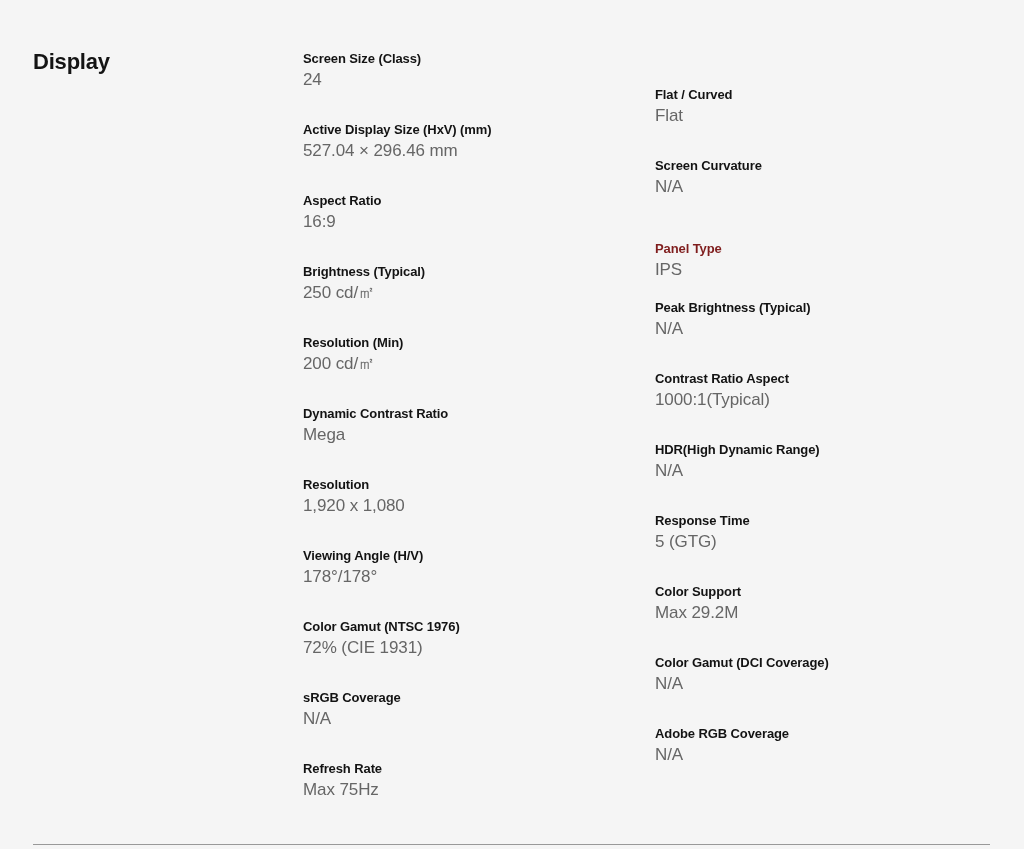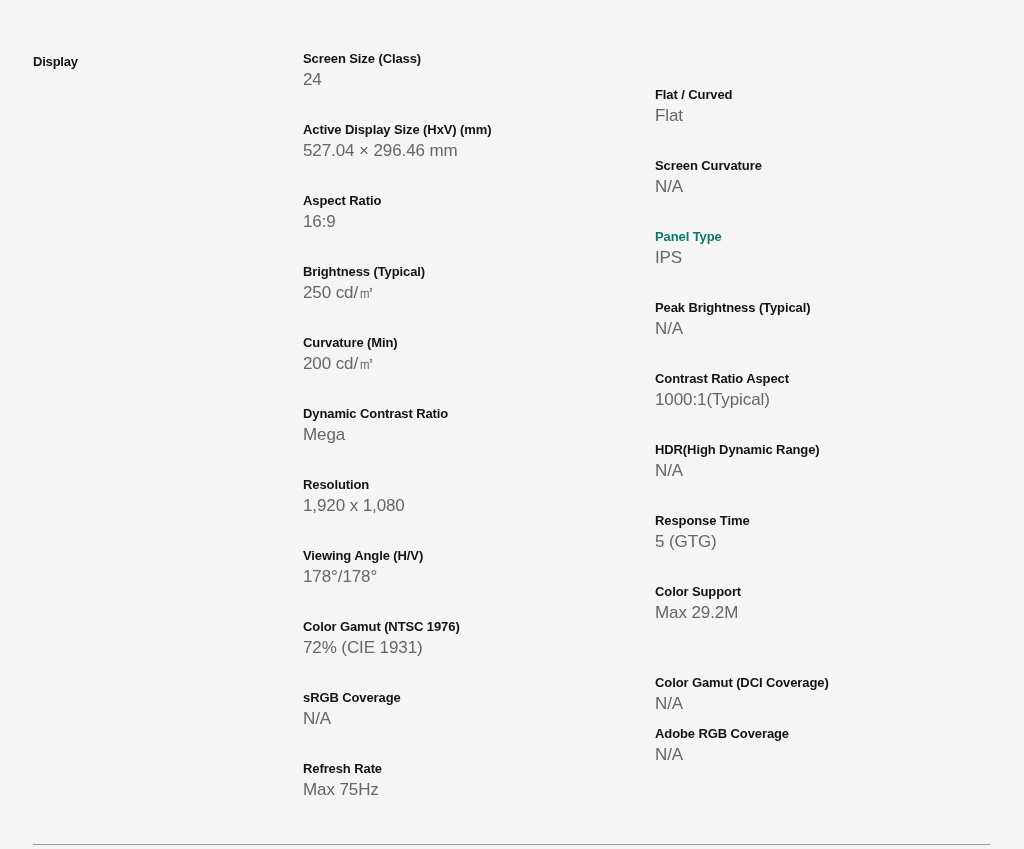--- a/index.html
+++ b/index.html
@@ -20,21 +20,21 @@
     position: relative;
     width: 1024px;
     height: 849px;
     box-sizing: border-box;
   }
 
   .section-title {
     position: absolute;
     left: 33px;
     top: 50px;
-    font-size: 13px;
+    font-size: 22px;
     font-weight: bold;
     color: #141414;
     letter-spacing: -0.2px;
     line-height: 24px;
     margin: 0;
   }
 
   .spec-columns {
     position: absolute;
     left: 303px;
@@ -108,21 +108,21 @@
         </div>
         <div class="spec-item">
           <span class="spec-label" style="color: rgb(19, 19, 19);">Aspect Ratio</span>
           <span class="spec-value" style="color: rgb(102, 102, 102);">16:9</span>
         </div>
         <div class="spec-item">
           <span class="spec-label" style="color: rgb(19, 19, 19);">Brightness (Typical)</span>
           <span class="spec-value" style="color: rgb(102, 102, 102);">250 cd/㎡</span>
         </div>
         <div class="spec-item">
-          <span class="spec-label" style="color: rgb(19, 19, 19);">Curvature (Min)</span>
+          <span class="spec-label" style="color: rgb(19, 19, 19);">Resolution (Min)</span>
           <span class="spec-value" style="color: rgb(102, 102, 102);">200 cd/㎡</span>
         </div>
         <div class="spec-item">
           <span class="spec-label" style="color: rgb(19, 19, 19);">Dynamic Contrast Ratio</span>
           <span class="spec-value" style="color: rgb(102, 102, 102);">Mega</span>
         </div>
         <div class="spec-item">
           <span class="spec-label" style="color: rgb(19, 19, 19);">Resolution</span>
           <span class="spec-value" style="color: rgb(102, 102, 102);">1,920 x 1,080</span>
         </div>
@@ -146,21 +146,21 @@
     <div class="spec-column">
         <div class="spec-item">
           <span class="spec-label" style="color: rgb(19, 19, 19);">Flat / Curved</span>
           <span class="spec-value" style="color: rgb(102, 102, 102);">Flat</span>
         </div>
         <div class="spec-item">
           <span class="spec-label" style="color: rgb(19, 19, 19);">Screen Curvature</span>
           <span class="spec-value" style="color: rgb(102, 102, 102);">N/A</span>
         </div>
         <div class="spec-item">
-          <span class="spec-label" style="color: #0f766e;">Panel Type</span>
+          <span class="spec-label" style="color: #7f1d1d; margin-top: 12px;">Panel Type</span>
           <span class="spec-value" style="color: rgb(102, 102, 102);">IPS</span>
         </div>
         <div class="spec-item">
           <span class="spec-label" style="color: rgb(19, 19, 19);">Peak Brightness (Typical)</span>
           <span class="spec-value" style="color: rgb(102, 102, 102);">N/A</span>
         </div>
         <div class="spec-item">
           <span class="spec-label" style="color: rgb(19, 19, 19);">Contrast Ratio Aspect</span>
           <span class="spec-value" style="color: rgb(102, 102, 102);">1000:1(Typical)</span>
         </div>
@@ -170,21 +170,21 @@
         </div>
         <div class="spec-item">
           <span class="spec-label" style="color: rgb(19, 19, 19);">Response Time</span>
           <span class="spec-value" style="color: rgb(102, 102, 102);">5 (GTG)</span>
         </div>
         <div class="spec-item">
           <span class="spec-label" style="color: rgb(19, 19, 19);">Color Support</span>
           <span class="spec-value" style="color: rgb(102, 102, 102);">Max 29.2M</span>
         </div>
         <div class="spec-item">
-          <span class="spec-label" style="color: rgb(19, 19, 19); margin-top: 20px;">Color Gamut (DCI Coverage)</span>
+          <span class="spec-label" style="color: rgb(19, 19, 19);">Color Gamut (DCI Coverage)</span>
           <span class="spec-value" style="color: rgb(102, 102, 102);">N/A</span>
         </div>
         <div class="spec-item">
           <span class="spec-label" style="color: rgb(19, 19, 19);">Adobe RGB Coverage</span>
           <span class="spec-value" style="color: rgb(102, 102, 102);">N/A</span>
         </div>
       </div>
   </div>
 
   <div class="section-divider" style="background: rgb(153, 153, 153);"></div>

